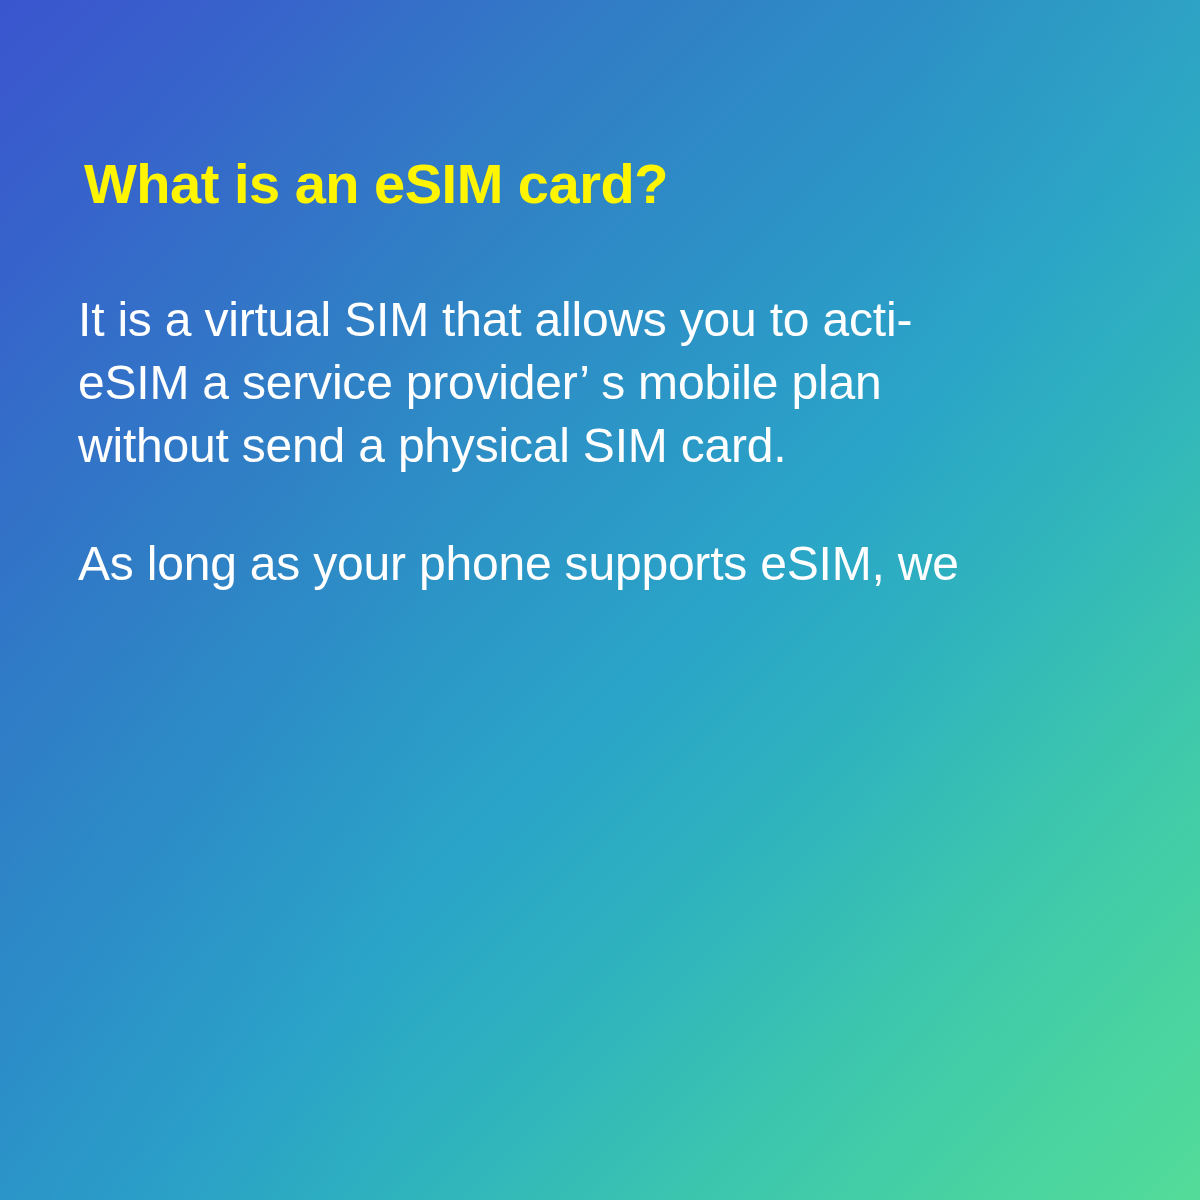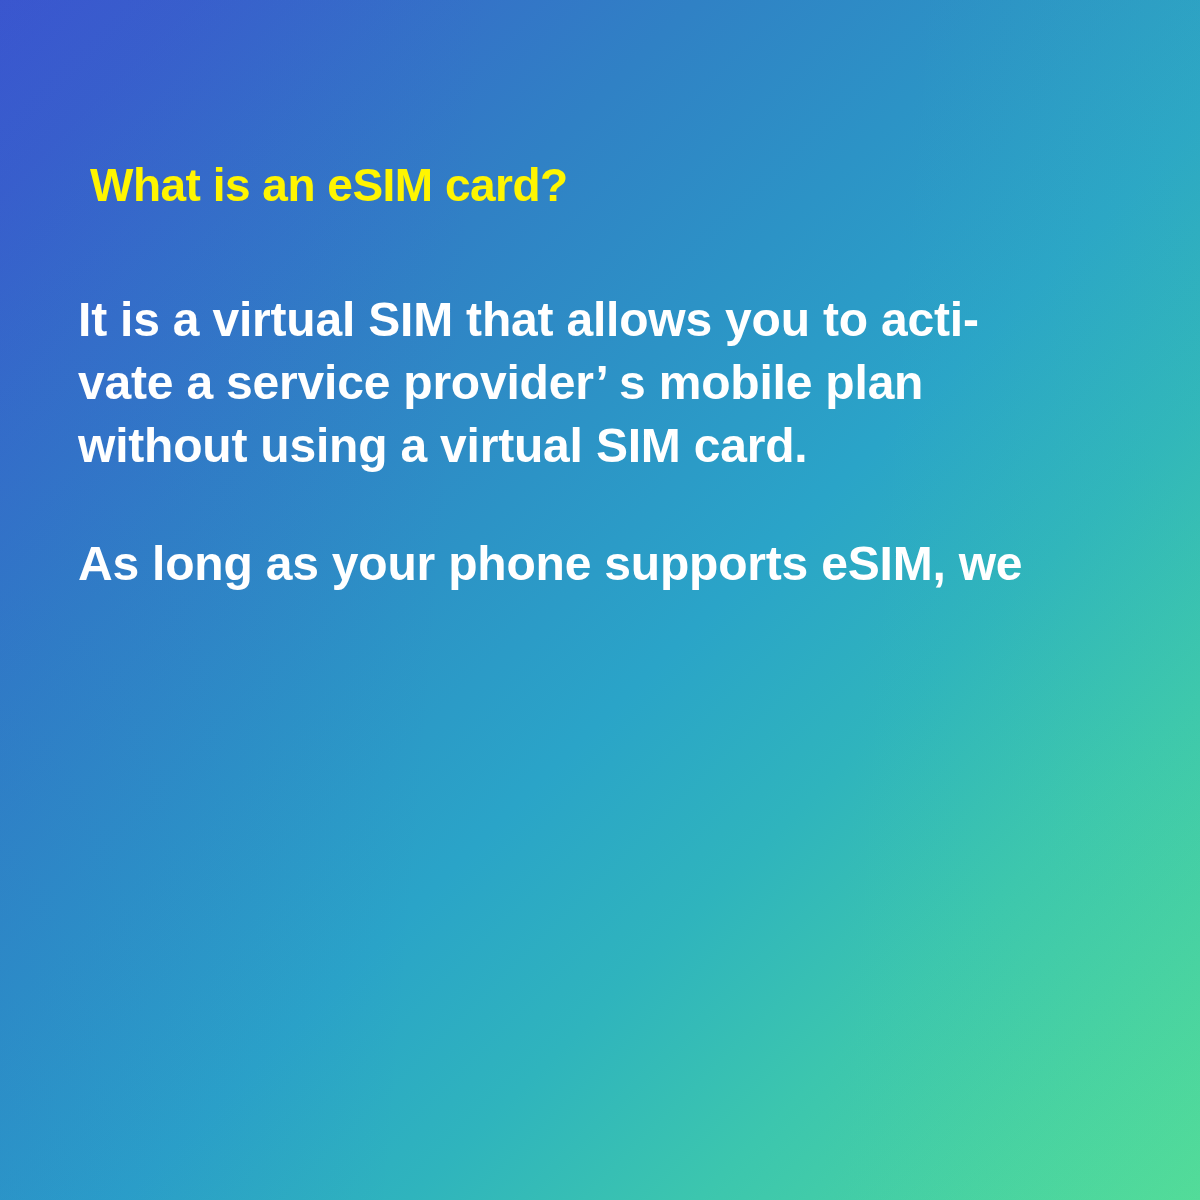--- a/index.html
+++ b/index.html
@@ -47,42 +47,42 @@
   #content {
     position: relative;
     z-index: 2;
     padding: 0 78px;
   }
 
   #title {
     position: absolute;
     left: 78px;
     top: 150px;
-    margin: 12px;
+    margin: 6px;
     color: #fff500;
-    font-size: 46px;
+    font-size: 56px;
     font-weight: bold;
     line-height: 1.0;
     letter-spacing: -0.5px;
     white-space: nowrap;
     text-align: center;
   }
 
   #body {
     position: absolute;
     left: 78px;
     top: 288px;
     width: 1010px;
   }
 
   .para {
     margin: 0 0 55px 0;
     color: #ffffff;
     font-size: 48px;
-    font-weight: bold;
+    font-weight: normal;
     line-height: 63px;
     letter-spacing: -0.2px;
   }
 
   .para:last-child {
     margin-bottom: 0;
   }
 
   .tline {
     display: block;
@@ -95,22 +95,22 @@
 <div id="poster">
 
   <div id="content">
 
     <h1 id="title">What is an eSIM card?</h1>
 
     <div id="body">
 
       <p class="para">
         <span class="tline">It is a virtual SIM that allows you to acti-</span>
-        <span class="tline">vate a service provider’ s mobile plan</span>
-        <span class="tline">without using a virtual SIM card.</span>
+        <span class="tline">eSIM a service provider’ s mobile plan</span>
+        <span class="tline">without send a physical SIM card.</span>
       </p>
 
       <p class="para">
       </p>
 
       <p class="para">
         <span class="tline">As long as your phone supports eSIM, we</span>
       </p>
 
     </div>

